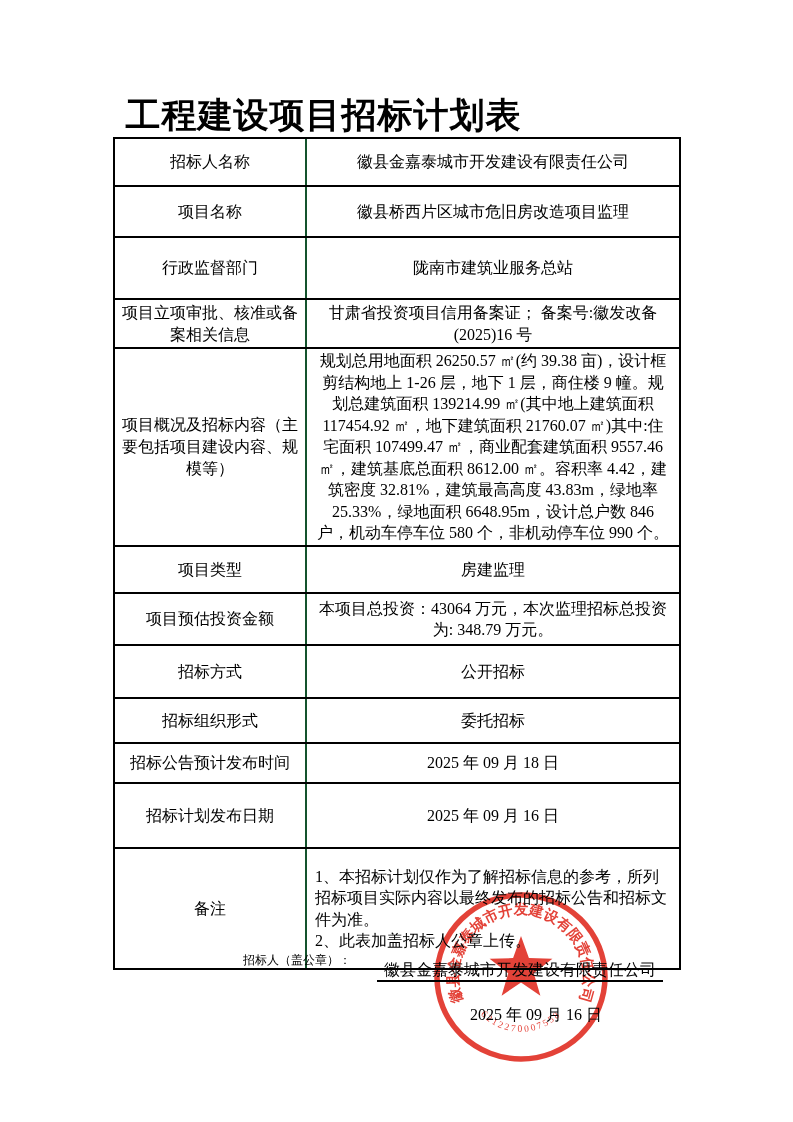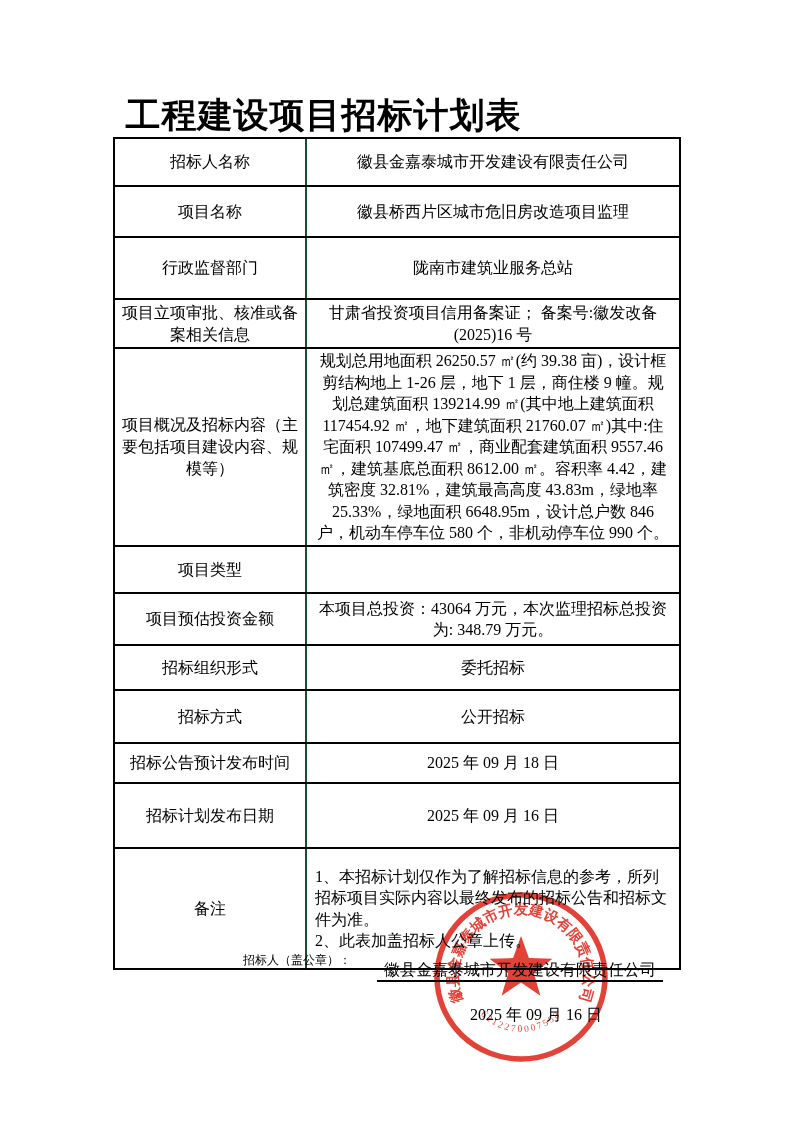--- a/index.html
+++ b/index.html
@@ -66,32 +66,33 @@
   <div class="row">
     <div class="cell label h4">项目立项审批、核准或备案相关信息</div>
     <div class="cell value h4">甘肃省投资项目信用备案证； 备案号:徽发改备(2025)16 号</div>
   </div>
   <div class="row">
     <div class="cell label h5">项目概况及招标内容（主要包括项目建设内容、规模等）</div>
     <div class="cell value h5">规划总用地面积 26250.57 ㎡(约 39.38 亩)，设计框剪结构地上 1-26 层，地下 1 层，商住楼 9 幢。规划总建筑面积 139214.99 ㎡(其中地上建筑面积 117454.92 ㎡，地下建筑面积 21760.07 ㎡)其中:住宅面积 107499.47 ㎡，商业配套建筑面积 9557.46 ㎡，建筑基底总面积 8612.00 ㎡。容积率 4.42，建筑密度 32.81%，建筑最高高度 43.83m，绿地率 25.33%，绿地面积 6648.95m，设计总户数 846 户，机动车停车位 580 个，非机动停车位 990 个。</div>
   </div>
   <div class="row">
     <div class="cell label h6">项目类型</div>
+    <div class="cell value h6">房建监理</div>
   </div>
   <div class="row">
     <div class="cell label h7">项目预估投资金额</div>
     <div class="cell value h7">本项目总投资：43064 万元，本次监理招标总投资为: 348.79 万元。</div>
   </div>
   <div class="row">
+    <div class="cell label h9">招标方式</div>
+    <div class="cell value h9">公开招标</div>
+  </div>
+  <div class="row">
     <div class="cell label h8">招标组织形式</div>
     <div class="cell value h8">委托招标</div>
-  </div>
-  <div class="row">
-    <div class="cell label h9">招标方式</div>
-    <div class="cell value h9">公开招标</div>
   </div>
   <div class="row">
     <div class="cell label h10">招标公告预计发布时间</div>
     <div class="cell value h10">2025 年 09 月 18 日</div>
   </div>
   <div class="row">
     <div class="cell label h11">招标计划发布日期</div>
     <div class="cell value h11">2025 年 09 月 16 日</div>
   </div>
   <div class="row">

